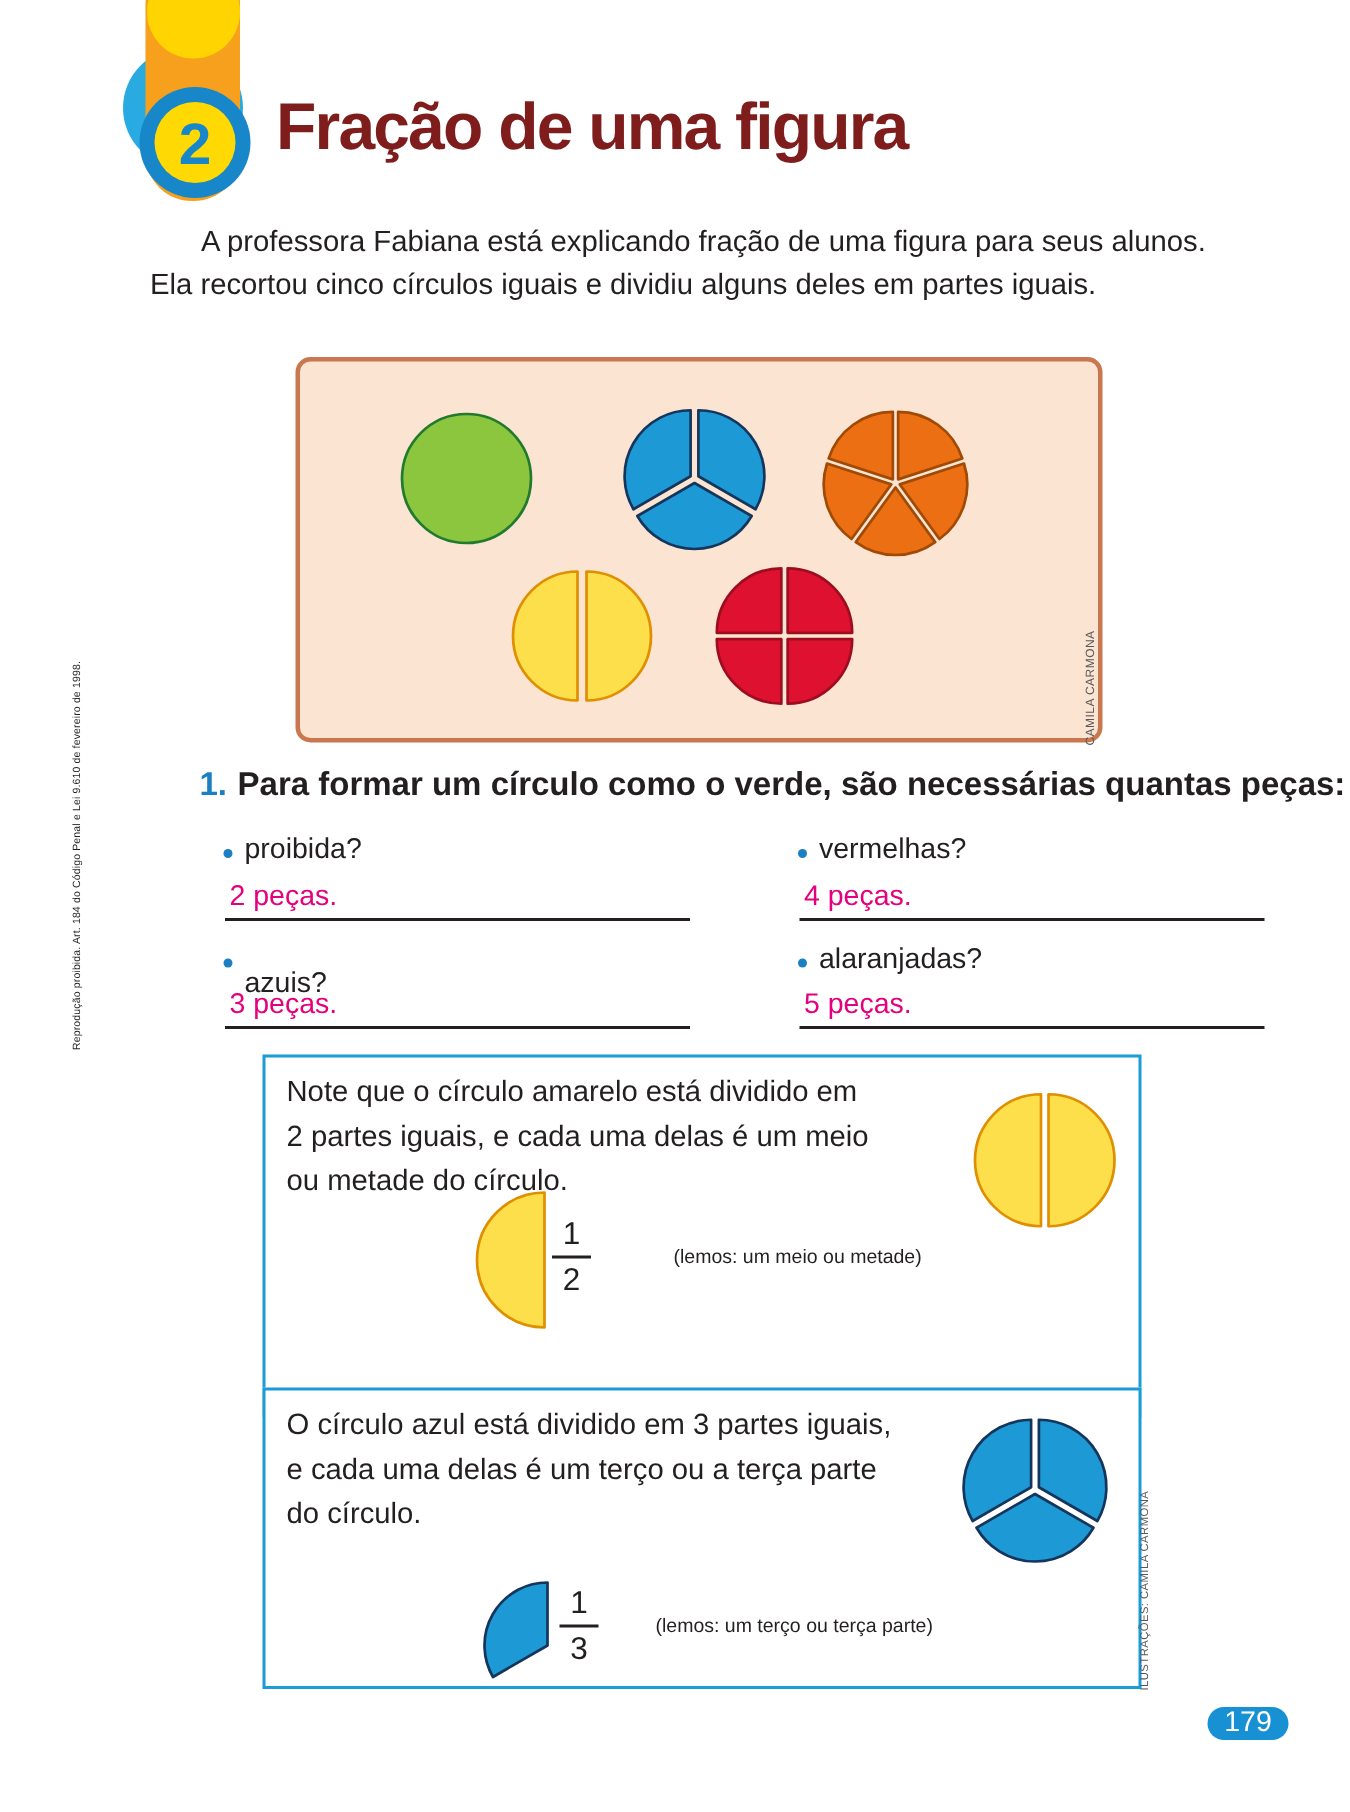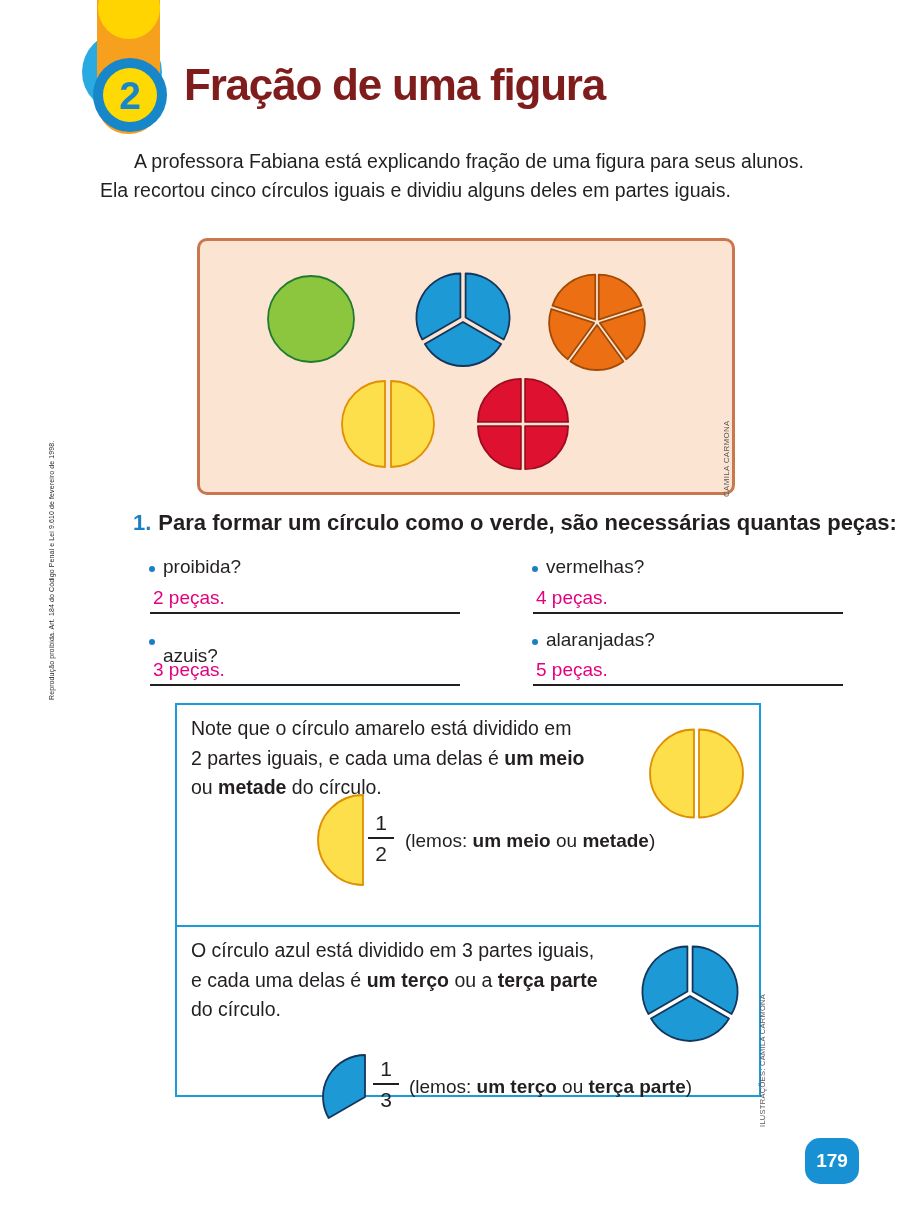--- a/index.html
+++ b/index.html
@@ -1,19 +1,19 @@
 <!DOCTYPE html>
 <html><head>
 <meta charset="utf-8">
 <style>
   html,body{margin:0;padding:0;background:#fff;}
   .page{position:relative;width:900px;height:1208px;background:#ffffff;overflow:hidden;
         font-family:"Liberation Sans",sans-serif;color:#231f20;}
   .abs{position:absolute;}
-  .bold{font-weight:bold;}
+  .bold{font-weight:normal;}
   
   .badge-svg{position:absolute;left:80px;top:0;}
   .unit-title{position:absolute;left:184px;top:60px;font-size:44px;font-weight:bold;
               color:#7f1d1d;letter-spacing:-1.2px;white-space:nowrap;}
   .intro{position:absolute;left:100px;top:147px;font-size:19.5px;line-height:28.5px;white-space:nowrap;}
   .intro .l1{padding-left:34px;}
   
   .panel{position:absolute;left:197px;top:238px;width:538px;height:257px;background:#fce4d2;
          border:3px solid #c9774e;border-radius:10px;box-sizing:border-box;}
   .panel svg{position:absolute;left:0;top:0;}
@@ -27,29 +27,29 @@
   .q-head{position:absolute;left:133px;top:510px;font-size:22px;font-weight:bold;white-space:nowrap;}
   .q-num{color:#1b7fc4;margin-right:7px;}
   .bullet{position:absolute;width:6px;height:6px;border-radius:50%;background:#1b7fc4;}
   .item-label{position:absolute;font-size:19px;white-space:nowrap;}
   .answer{position:absolute;font-size:19px;color:#e5007d;white-space:nowrap;}
   .ans-line{position:absolute;width:310px;height:0;border-bottom:2px solid #231f20;}
   
   .note-box{position:absolute;left:175px;width:586px;background:#fff;
             border:2.5px solid #1b9cd8;box-sizing:border-box;}
   #note1{top:703px;height:242px;}
-  #note2{top:925px;height:172px;}
+  #note2{top:925px;height:201px;}
   .note-text{position:absolute;left:14px;top:9px;font-size:19.5px;line-height:29.5px;white-space:nowrap;}
   .fraction{position:absolute;width:30px;display:flex;flex-direction:column;align-items:center;
             font-size:21px;line-height:1;}
   .frac-bar{width:26px;height:0;border-top:2.2px solid #231f20;margin:4px 0;}
-  .reading{position:absolute;font-size:19px;white-space:nowrap;}
+  .reading{position:absolute;font-size:13px;white-space:nowrap;margin-left:44px;}
   
-  .page-pill{position:absolute;left:805px;top:1138px;width:54px;height:46px;border-radius:15px;
-             background:#1790d4;color:#fff;font-size:19px;font-weight:bold;
+  .page-pill{position:absolute;left:805px;top:1138px;width:54px;height:22px;border-radius:15px;
+             background:#1790d4;color:#fff;font-size:19px;font-weight:normal;
              display:flex;align-items:center;justify-content:center;}
 </style>
 </head>
 <body>
 
 <div class="page">
 
   <svg class="badge-svg" width="90" height="145" viewBox="0 0 90 145">
     <circle cx="42" cy="72" r="40" fill="#29abe2"></circle>
     <clipPath id="capclip">
@@ -137,21 +137,21 @@
         <path d="M 51.60 47.50 L 90.57 70.00 A 45 45 0 0 0 51.60 2.50 Z" fill="#1d9ad6" stroke="#15365c" stroke-width="1.8" stroke-linejoin="round"></path>
       </svg>
     <svg class="abs" style="left:142px;top:124px" width="50" height="72" viewBox="0 0 50 72">
         <path d="M 46.00 46.00 L 46.00 4.00 A 42 42 0 0 0 9.63 67.00 Z" fill="#1d9ad6" stroke="#15365c" stroke-width="1.8" stroke-linejoin="round"></path>
       </svg>
     <div class="fraction" style="left:194px;top:131px">
       <span>1</span>
       <span class="frac-bar"></span>
       <span>3</span>
     </div>
-    <div class="reading" style="left:232px;top:149px"><span>(lemos: </span><span class="bold">um terço</span><span> ou </span><span class="bold">terça parte</span><span>)</span></div>
+    <div class="reading" style="left:216px;top:149px"><span>(lemos: </span><span class="bold">um terço</span><span> ou </span><span class="bold">terça parte</span><span>)</span></div>
   </div>
 
   <div class="vtext v-legal">Reprodução proibida. Art. 184 do Código Penal e Lei 9.610 de fevereiro de 1998.</div>
   <div class="vtext v-bottom">ILUSTRAÇÕES: CAMILA CARMONA</div>
 
   <div class="page-pill">179</div>
 
 </div>
 
 </body></html>

